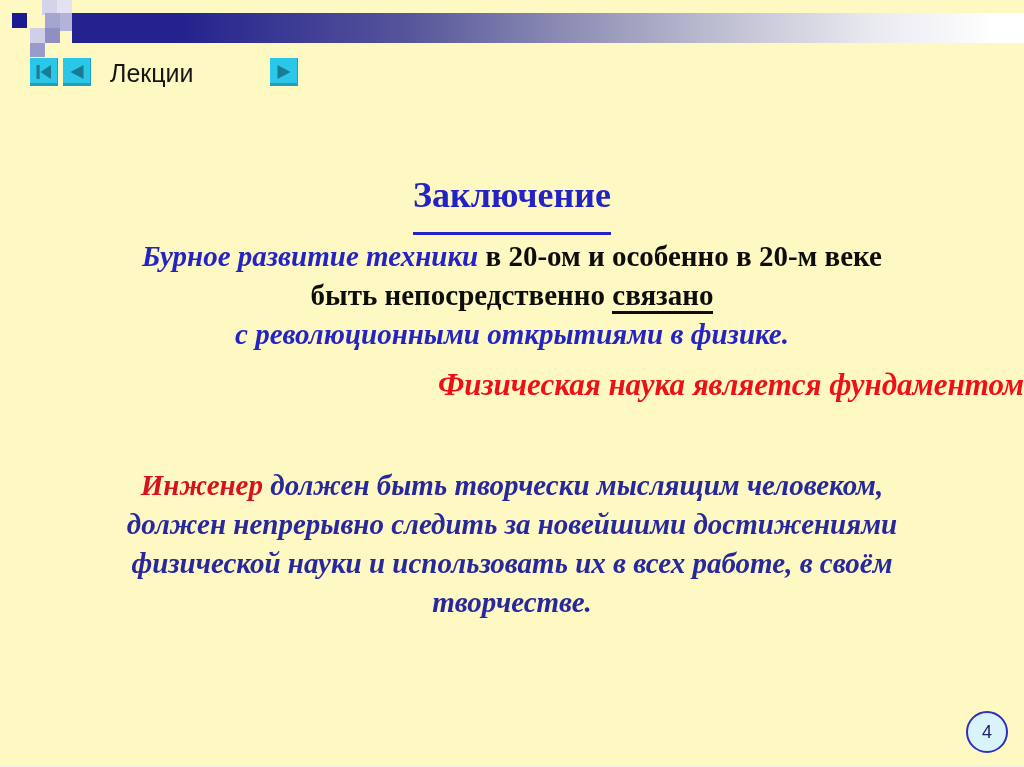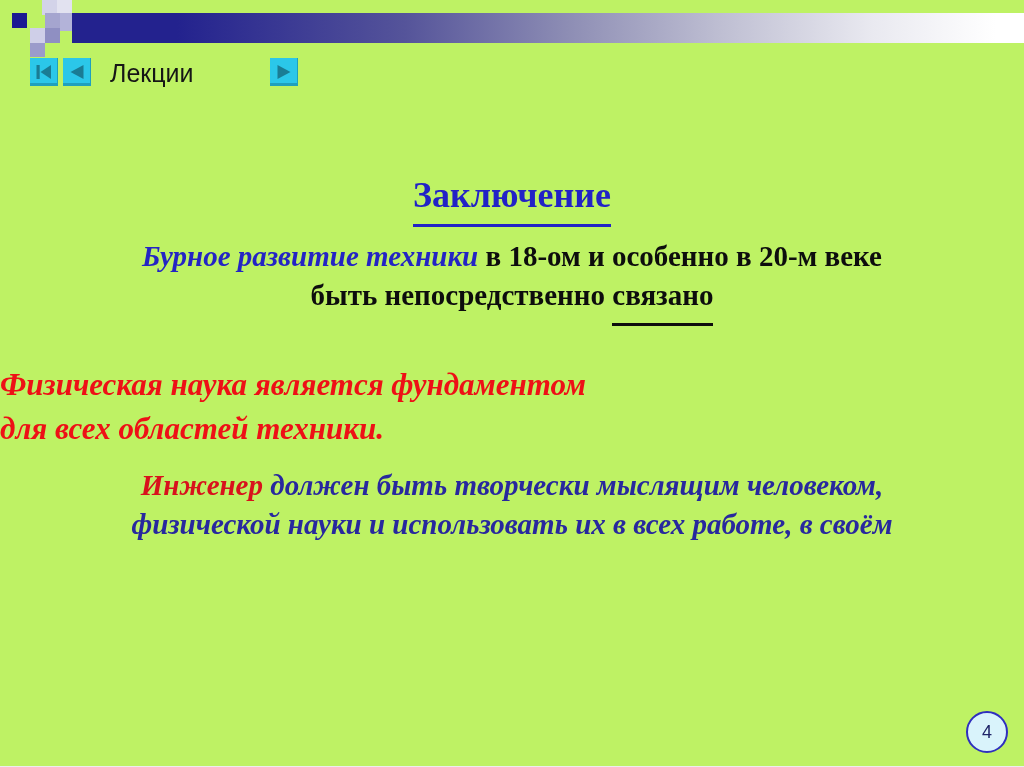--- a/index.html
+++ b/index.html
@@ -1,17 +1,17 @@
 <!DOCTYPE html>
 <html><head>
 <meta charset="utf-8">
 <style>
   html,body{margin:0;padding:0;background:#fff;}
   .stage{
-    position:relative;width:1024px;height:767px;background:#bef264;
+    position:relative;width:1024px;height:767px;background:#fef9c3;
     overflow:hidden;font-family:"Liberation Serif",serif;
     border-bottom:1px solid #ededf0;box-sizing:border-box;
   }
   
   .sq{position:absolute;width:15px;height:15px;}
   .sq-navy   {left:12px;top:13px;background:#1A1A92;}
   .sq-a      {left:42px;top:0px;background:#D3D3E9;}
   .sq-b      {left:57px;top:0px;background:#E2E2F0;}
   .sq-c      {left:45px;top:13px;background:#A5A5CF;}
   .sq-d      {left:60px;top:13px;width:13px;height:18px;background:#B3B3D9;}
@@ -36,27 +36,27 @@
   .btn-prev {left:63px;}
   .btn-next {left:270px;}
   .nav-label{
     position:absolute;left:110px;top:58px;height:28px;line-height:30px;
     font-family:"Liberation Sans",sans-serif;font-size:25px;color:#161616;
   }
   
   .title-row{position:absolute;left:0;right:0;top:174px;text-align:center;}
   .title-text{
     font-size:36px;font-weight:bold;color:#2222C6;
-    border-bottom:3px solid #2222C6;padding-bottom:9px;
+    border-bottom:3px solid #2222C6;padding-bottom:17px;
   }
   .p1{position:absolute;left:0;right:0;top:237px;text-align:center;
       font-size:29px;font-weight:bold;line-height:39px;color:#0D0D0D;}
   .p1 .blue{color:#2424C4;font-style:italic;}
-  .p1 .und{border-bottom:3px solid #0D0D0D;padding-bottom:12px;}
-  .p2{position:absolute;left:0;right:0;top:363px;text-align:left;
+  .p1 .und{border-bottom:3px solid #0D0D0D;padding-bottom:0px;}
+  .p2{position:absolute;left:0;right:0;top:363px;text-align:right;
       font-size:31px;font-weight:bold;font-style:italic;line-height:44px;color:#EE1016;}
   .p3{position:absolute;left:0;right:0;top:466px;text-align:center;
       font-size:29px;font-weight:bold;font-style:italic;line-height:39px;color:#28289E;}
   .p3 .red{color:#D8121C;}
   
   .page-badge{
     position:absolute;left:966px;top:711px;width:42px;height:42px;
     border-radius:50%;background:#D9F3FB;border:2px solid #2F2FBE;
     box-sizing:border-box;display:flex;align-items:center;justify-content:center;
     font-family:"Liberation Sans",sans-serif;font-size:18px;color:#1F2468;
@@ -100,31 +100,33 @@
         <polygon points="3.5,3 3.5,17 16.5,10" fill="#1A7C94"></polygon>
       </svg>
     </span>
   </button>
 
   <div class="title-row">
     <span class="title-text">Заключение</span>
   </div>
 
   <div class="p1">
-    <div><span class="blue">Бурное развитие техники</span><span> в 18-ом и особенно в 20-м веке</span></div>
+    <div><span class="blue">Бурное развитие техники</span><span> в 20-ом и особенно в 20-м веке</span></div>
     <div><span>быть непосредственно </span><span class="und">связано</span></div>
+    <div><span class="blue">с революционными открытиями в физике.</span></div>
   </div>
 
   <div class="p2">
     <div>Физическая наука является фундаментом</div>
-    <div>для всех областей техники.</div>
   </div>
 
   <div class="p3">
     <div><span class="red">Инженер</span><span> должен быть творчески мыслящим человеком,</span></div>
+    <div>должен непрерывно следить за новейшими достижениями</div>
     <div>физической науки и использовать их в всех работе, в своём</div>
+    <div>творчестве.</div>
   </div>
 
   <div class="page-badge">
     <span>4</span>
   </div>
 
 </div>
 
 </body></html>

